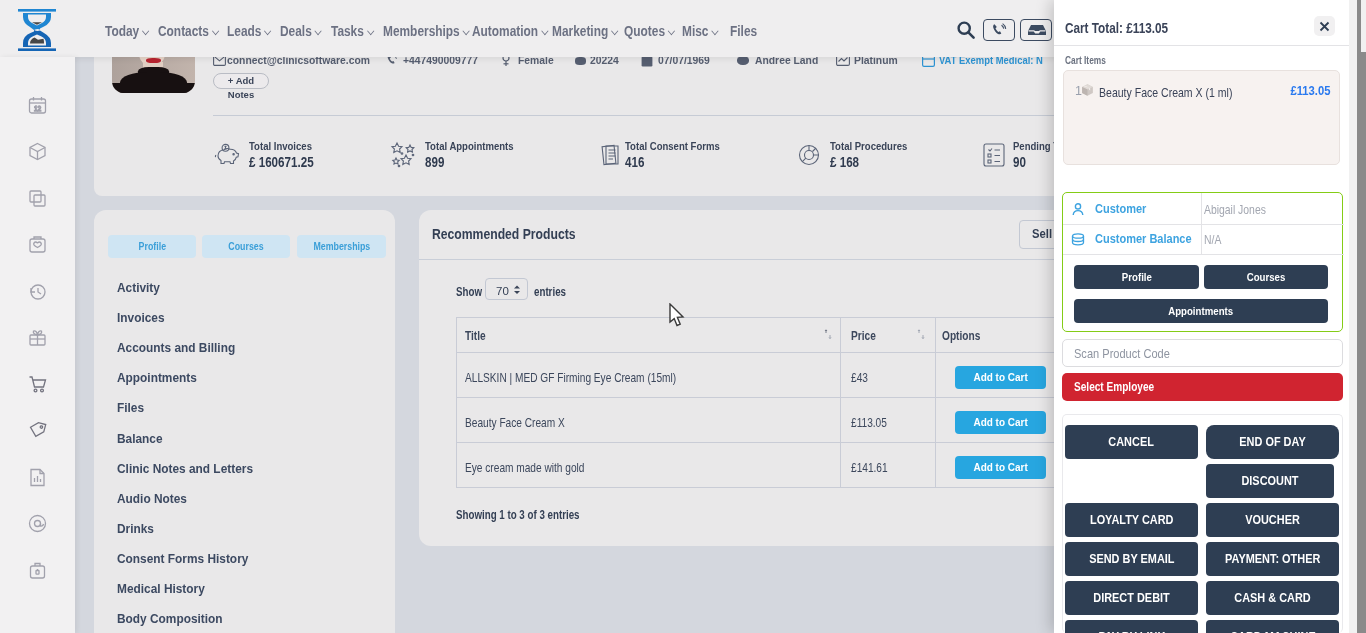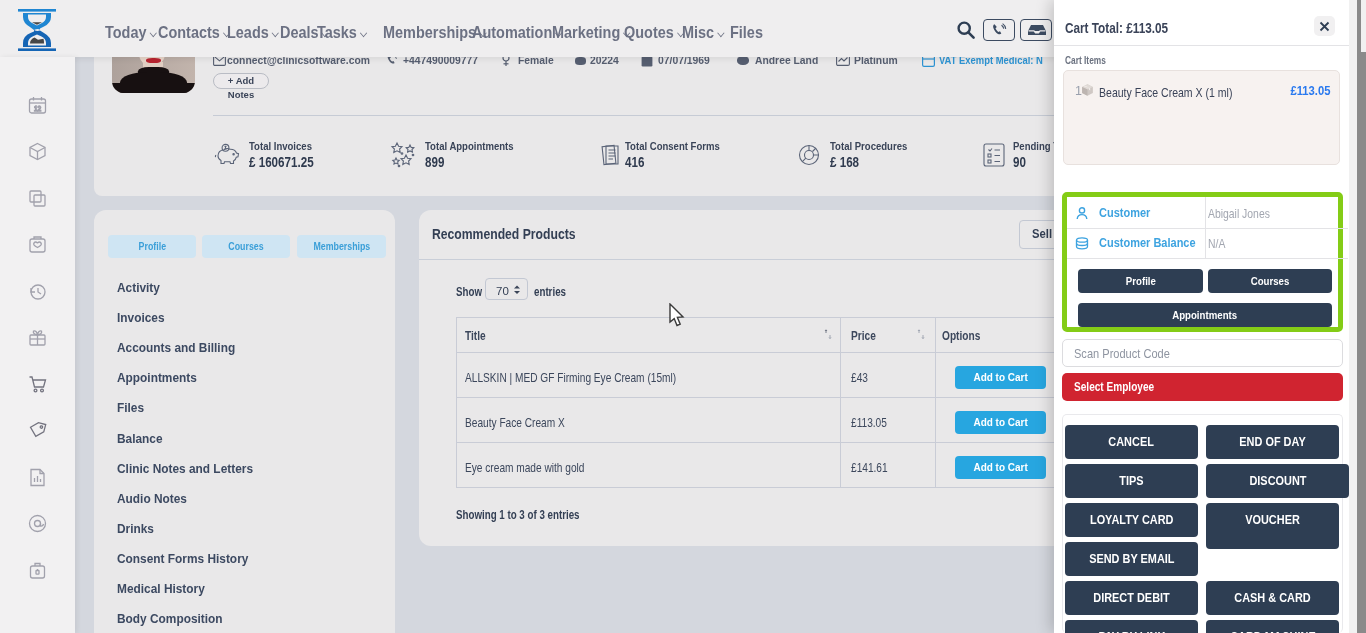--- a/index.html
+++ b/index.html
@@ -10,31 +10,31 @@
   .card { background:#e9e8e9; border-radius:12px; position:absolute; }
   .navy { color:#333f54; }
   .tx { display:inline-block; transform-origin:0 0; white-space:nowrap; }
 </style>
 </head>
 <body>
 
 <div class="abs" id="navbar" style="left:0;top:0;width:1366px;height:57px;background:#efeeef;box-shadow:0 2px 6px rgba(0,0,0,0.08);z-index:20;"></div>
 
 <style>
- .navitem { position:absolute; top:23px; font-size:17px; color:#6c7183; font-weight:bold; white-space:nowrap; }
+ .navitem { position:absolute; top:23px; font-size:14px; color:#6c7183; font-weight:bold; white-space:nowrap; }
  .navitem i { font-style:normal; display:inline-block; transform:scaleX(0.85); transform-origin:0 0; }
  .chev { display:inline-block; width:7px; height:7px; margin-left:5px; position:relative; top:-1px; }
  .chev:before { content:""; position:absolute; left:0; top:0; width:4.5px; height:4.5px; border-right:1.5px solid #6c7183; border-bottom:1.5px solid #6c7183; transform:rotate(45deg); }
 </style>
 <div class="abs" id="navmenu" style="top:0;left:0;height:57px;width:1060px;z-index:21;">
   <span class="navitem" style="left:105px;"><i>Today<span class="chev"></span></i></span>
   <span class="navitem" style="left:158px;"><i>Contacts<span class="chev"></span></i></span>
   <span class="navitem" style="left:227px;"><i>Leads<span class="chev"></span></i></span>
   <span class="navitem" style="left:280px;"><i>Deals<span class="chev"></span></i></span>
-  <span class="navitem" style="left:317px;"><i>Tasks<span class="chev"></span></i></span>
+  <span class="navitem" style="left:331px;"><i>Tasks<span class="chev"></span></i></span>
   <span class="navitem" style="left:383px;"><i>Memberships<span class="chev"></span></i></span>
   <span class="navitem" style="left:472px;"><i>Automation<span class="chev"></span></i></span>
   <span class="navitem" style="left:552px;"><i>Marketing<span class="chev"></span></i></span>
   <span class="navitem" style="left:624px;"><i>Quotes<span class="chev"></span></i></span>
   <span class="navitem" style="left:682px;"><i>Misc<span class="chev"></span></i></span>
   <span class="navitem" style="left:730px;"><i>Files</i></span>
 
   <svg class="abs" style="left:956px;top:20px;" width="20" height="20" viewBox="0 0 20 20">
     <circle cx="8.2" cy="8.2" r="5.6" fill="none" stroke="#2e3e53" stroke-width="2.4"></circle>
     <line x1="12.6" y1="12.6" x2="17.6" y2="17.6" stroke="#2e3e53" stroke-width="2.6" stroke-linecap="round"></line>
@@ -343,21 +343,21 @@
     <svg class="abs" style="left:17px;top:12px;" width="13" height="14" viewBox="0 0 17 17">
       <path d="M8.5 1 L15.5 4.5 L15.5 12.5 L8.5 16 L1.5 12.5 L1.5 4.5 Z" fill="#cfc8c4"></path>
       <path d="M1.5 4.5 L8.5 8 L15.5 4.5 L8.5 1 Z" fill="#e0dad6"></path>
       <path d="M8.5 8 L8.5 16 L1.5 12.5 L1.5 4.5 Z" fill="#bdb5b1"></path>
       <path d="M5 2.7 L12 6.2 L12 9 L10.5 8.2 L10.5 5.5 L3.5 3.5 Z" fill="#f1ece9"></path>
     </svg>
     <span class="abs pnavy tx" style="left:35px;top:14px;font-size:13px;transform:scaleX(0.81);">Beauty Face Cream X (1 ml)</span>
     <span class="abs" style="right:9px;top:13px;font-size:12.5px;font-weight:bold;color:#2979ef;transform:scaleX(0.9);transform-origin:100% 0;">£113.05</span>
   </div>
 
-  <div class="abs" style="left:8px;top:192px;width:281px;height:140px;border:5px solid #84cc16;border-radius:5px;background:#fff;">
+  <div class="abs" style="left:8px;top:192px;width:281px;height:140px;border:1px solid #84cc16;border-radius:5px;background:#fff;">
     <div class="abs" style="left:0;top:31px;width:281px;height:1px;background:#e3e3e6;"></div>
     <div class="abs" style="left:0;top:61px;width:281px;height:1px;background:#e3e3e6;"></div>
     <div class="abs" style="left:138px;top:0;width:1px;height:61px;background:#e3e3e6;"></div>
     <svg class="abs" style="left:9px;top:10px;" width="12" height="13" viewBox="0 0 12 13">
         <circle cx="6" cy="3.4" r="2.6" fill="none" stroke="#3da3e0" stroke-width="1.4"></circle>
         <path d="M1.2 12 Q1.6 7.6 6 7.6 Q10.4 7.6 10.8 12" fill="none" stroke="#3da3e0" stroke-width="1.4"></path>
       </svg>
     <span class="abs tx" style="left:32px;top:9px;font-size:12.5px;font-weight:bold;color:#3da3e0;transform:scaleX(0.88);">Customer</span>
     <span class="abs tx" style="left:141px;top:9px;font-size:13px;color:#a2a6b0;transform:scaleX(0.80);">Abigail Jones</span>
     <svg class="abs" style="left:8px;top:40px;" width="14" height="13" viewBox="0 0 14 13">
@@ -375,26 +375,26 @@
   <div class="abs" style="left:8px;top:339px;width:281px;height:28px;border:1px solid #dcdcdf;border-radius:5px;background:#fff;">
     <span class="abs tx" style="left:11px;top:6px;font-size:13px;color:#8e94a0;transform:scaleX(0.85);">Scan Product Code</span>
   </div>
 
   <div class="abs" style="left:8px;top:373px;width:281px;height:28px;background:#d02430;border-radius:5px;">
     <span class="abs tx" style="left:12px;top:7px;font-size:12px;font-weight:bold;color:#fff;transform:scaleX(0.84);">Select Employee</span>
   </div>
 
   <div class="abs" style="left:8px;top:414px;width:281px;height:219px;border:1px solid #e9e9ec;border-radius:5px;border-bottom:none;"></div>
   <span class="pbtn" style="left:11px;top:425px;width:133px;height:34px;line-height:34px;"><i>CANCEL</i></span>
-  <span class="pbtn" style="left:152px;top:425px;width:133px;height:34px;line-height:34px;"><i>END OF DAY</i></span>
-  <span class="pbtn" style="left:11px;top:464px;width:133px;height:34px;line-height:34px;"><i>TIPS</i></span>
-  <span class="pbtn" style="left:152px;top:464px;width:143px;height:34px;line-height:34px;text-decoration:underline;"><i>DISCOUNT</i></span>
+  <span class="pbtn" style="left:152px;top:425px;width:133px;height:34px;line-height:34px;border-radius:8px;"><i>END OF DAY</i></span>
+  <span class="pbtn" style="left:152px;top:464px;width:128px;height:34px;line-height:34px;text-decoration:underline;"><i>DISCOUNT</i></span>
   <span class="pbtn" style="left:11px;top:503px;width:133px;height:34px;line-height:34px;"><i>LOYALTY CARD</i></span>
-  <span class="pbtn" style="left:152px;top:503px;width:133px;height:46px;line-height:34px;"><i>VOUCHER</i></span>
+  <span class="pbtn" style="left:152px;top:503px;width:133px;height:34px;line-height:34px;"><i>VOUCHER</i></span>
   <span class="pbtn" style="left:11px;top:542px;width:133px;height:34px;line-height:34px;"><i>SEND BY EMAIL</i></span>
+  <span class="pbtn" style="left:152px;top:542px;width:133px;height:34px;line-height:34px;"><i>PAYMENT: OTHER</i></span>
   <span class="pbtn" style="left:152px;top:581px;width:133px;height:34px;line-height:34px;"><i>CASH &amp; CARD</i></span>
   <span class="pbtn" style="left:11px;top:581px;width:133px;height:34px;line-height:34px;"><i>DIRECT DEBIT</i></span>
   <span class="pbtn" style="left:11px;top:620px;width:133px;height:34px;line-height:34px;"><i>PAY BY LINK</i></span>
   <span class="pbtn" style="left:152px;top:620px;width:133px;height:34px;line-height:34px;"><i>CARD MACHINE</i></span>
 </div>
 
 <div class="abs" style="left:1349px;top:0;width:17px;height:633px;background:#f1f1f1;z-index:40;"></div>
 <div class="abs" style="left:1357px;top:0;width:4px;height:633px;background:#8a8a8a;z-index:41;"></div>
 <div class="abs" style="left:1361px;top:52px;width:5px;height:581px;background:#8a8a8a;z-index:41;"></div>
 

